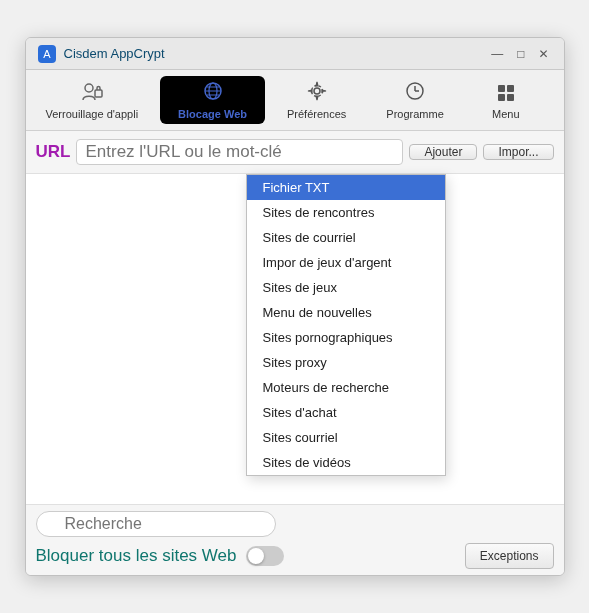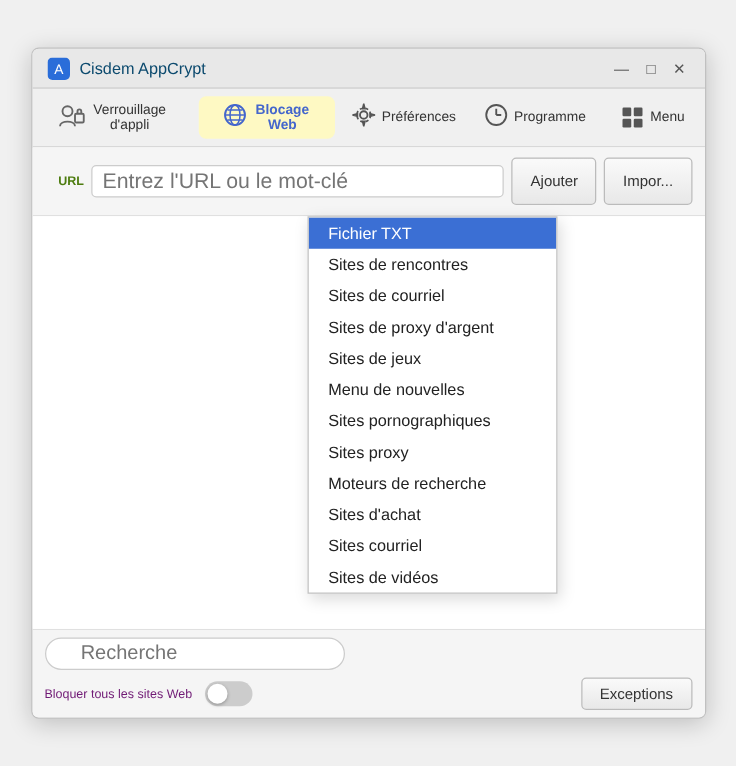--- a/index.html
+++ b/index.html
@@ -53,32 +53,32 @@
     }
     .toolbar {
       background: #f0f0f0;
       border-bottom: 1px solid #d0d0d0;
       display: flex;
       align-items: stretch;
       padding: 6px 0;
     }
     .toolbar-item {
       display: flex;
-      flex-direction: row;
+      flex-direction: column;
       align-items: center;
       justify-content: center;
       padding: 4px 18px;
       cursor: pointer;
       gap: 3px;
       border-radius: 6px;
       margin: 0 2px;
       min-width: 80px;
     }
     .toolbar-item.active {
-      background: #fef9c3;
+      background: #000000;
     }
     .toolbar-icon {
       font-size: 20px;
       line-height: 1;
     }
     .toolbar-label {
       font-size: 11px;
       color: #333;
       text-align: center;
     }
@@ -95,39 +95,38 @@
     }
     .url-bar {
       display: flex;
       align-items: center;
       padding: 8px 10px;
       gap: 6px;
       background: #f5f5f5;
       border-bottom: 1px solid #e0e0e0;
     }
     .url-label {
-      font-size: 10px;
+      font-size: 17px;
       font-weight: 600;
-      color: #4d7c0f;
+      color: #a21caf;
       white-space: nowrap;
-      margin-left: 11px;
     }
     .url-input {
       flex: 1;
       height: 26px;
       border: 1px solid #ccc;
       border-radius: 4px;
       padding: 0 8px;
       font-size: 17px;
       color: #999;
       background: white;
       outline: none;
     }
     .btn {
-      height: 38px;
+      height: 16px;
       padding: 0 14px;
       border: 1px solid #bbb;
       border-radius: 4px;
       background: linear-gradient(to bottom, #fafafa, #e8e8e8);
       font-size: 12px;
       cursor: pointer;
       color: #333;
       white-space: nowrap;
     }
     .btn-import {
@@ -193,22 +192,22 @@
       font-size: 13px;
       color: #aaa;
       pointer-events: none;
     }
     .block-row {
       display: flex;
       align-items: center;
       justify-content: space-between;
     }
     .block-label {
-      font-size: 10px;
-      color: #701a75;
+      font-size: 17px;
+      color: #0f766e;
     }
     .toggle-switch {
       width: 38px;
       height: 20px;
       background: #ccc;
       border-radius: 10px;
       position: relative;
       cursor: pointer;
       margin-left: 10px;
       flex-shrink: 0;
@@ -323,21 +322,21 @@
       <button class="btn">Ajouter</button>
       <button class="btn btn-import">Impor...</button>
     </div>
 
     <div class="main-list">
 
       <div class="dropdown-menu">
         <div class="dropdown-item highlighted">Fichier TXT</div>
         <div class="dropdown-item">Sites de rencontres</div>
         <div class="dropdown-item">Sites de courriel</div>
-        <div class="dropdown-item">Sites de proxy d'argent</div>
+        <div class="dropdown-item">Impor de jeux d'argent</div>
         <div class="dropdown-item">Sites de jeux</div>
         <div class="dropdown-item">Menu de nouvelles</div>
         <div class="dropdown-item">Sites pornographiques</div>
         <div class="dropdown-item">Sites proxy</div>
         <div class="dropdown-item">Moteurs de recherche</div>
         <div class="dropdown-item">Sites d'achat</div>
         <div class="dropdown-item">Sites courriel</div>
         <div class="dropdown-item">Sites de vidéos</div>
       </div>
     </div>

